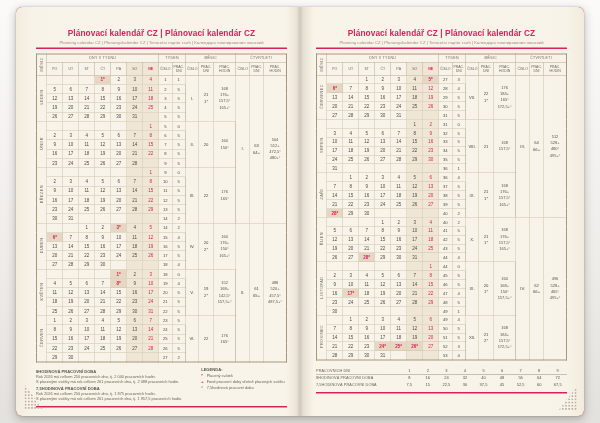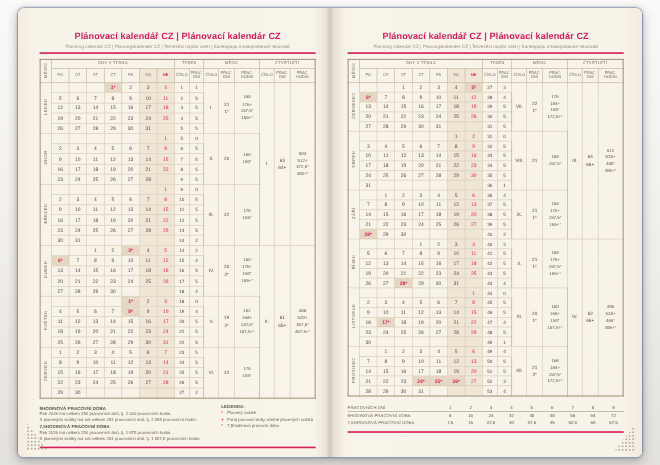--- a/index.html
+++ b/index.html
@@ -1,19 +1,19 @@
 <!DOCTYPE html>
 <html><head>
 <meta charset="utf-8">
 <style>
   html,body{margin:0;padding:0;width:600px;height:423px;overflow:hidden;
     font-family:"Liberation Sans",sans-serif;
     background:linear-gradient(180deg,#fbfaf9 0%,#efedea 60%,#e3e1dd 100%);}
   .book{position:absolute;left:16px;right:16px;top:7px;bottom:7px;display:flex;
-    border-radius:6px;overflow:hidden;background:#1d4ed8;
+    border-radius:6px;overflow:hidden;background:#be185d;
     box-shadow:0 3px 10px rgba(40,30,20,.30),0 0 2px rgba(0,0,0,.25);}
   .page{position:relative;width:50%;height:100%;background:#f8f3e8;overflow:hidden;}
   .page-left{background:linear-gradient(90deg,#f3ecdf 0%,#f8f3e8 6%,#f9f4ea 100%);}
   .page-right{background:linear-gradient(90deg,#f9f4ea 0%,#f8f3e8 94%,#f2ebdd 100%);}
   .gutter{position:absolute;top:0;bottom:0;left:calc(50% - 14px);width:28px;pointer-events:none;
     background:linear-gradient(90deg,rgba(0,0,0,0) 0%,rgba(95,72,48,.10) 38%,rgba(58,40,24,.22) 50%,rgba(95,72,48,.12) 62%,rgba(0,0,0,0) 100%);}
   .page-content{position:absolute;top:10px;width:502px;height:800px;
     transform:scale(.5);transform-origin:0 0;}
   .page-left  .page-content{left:20px;}
   .page-right .page-content{left:16px;}

